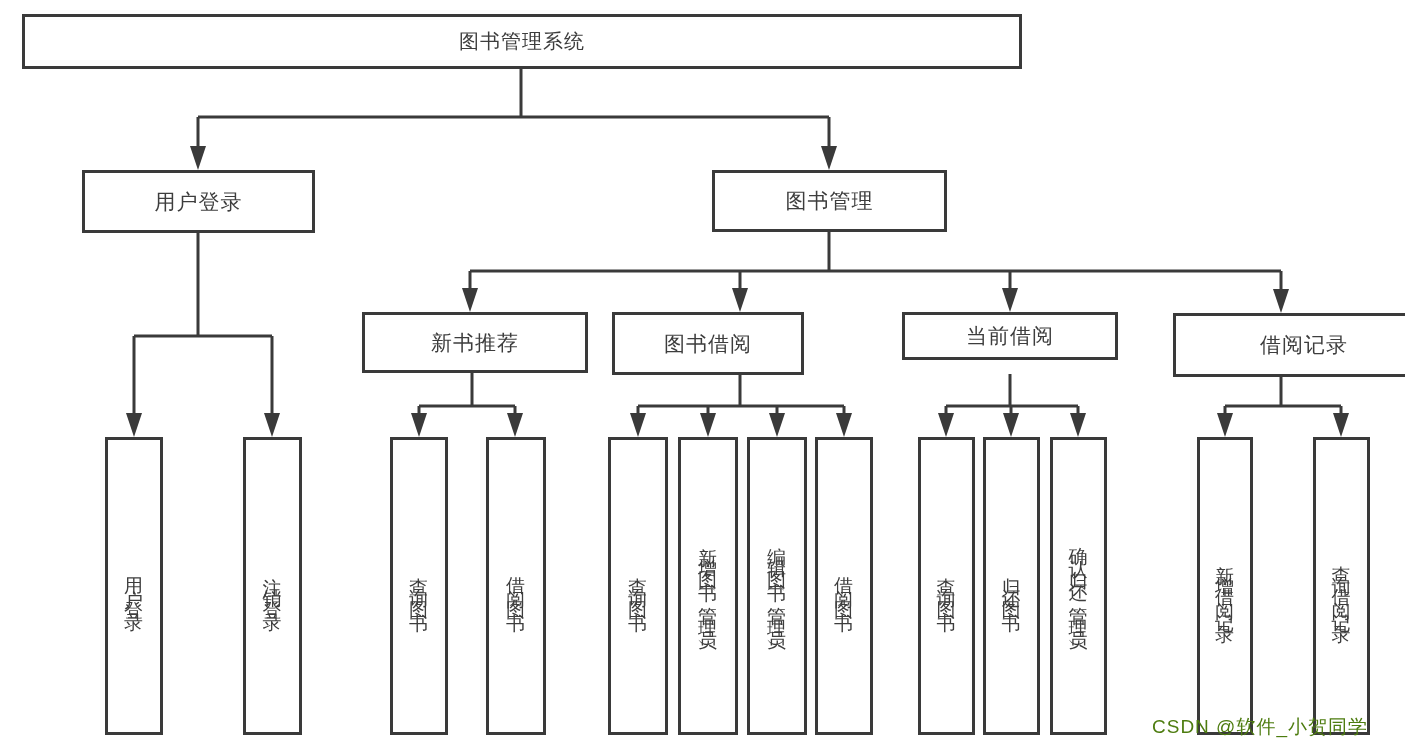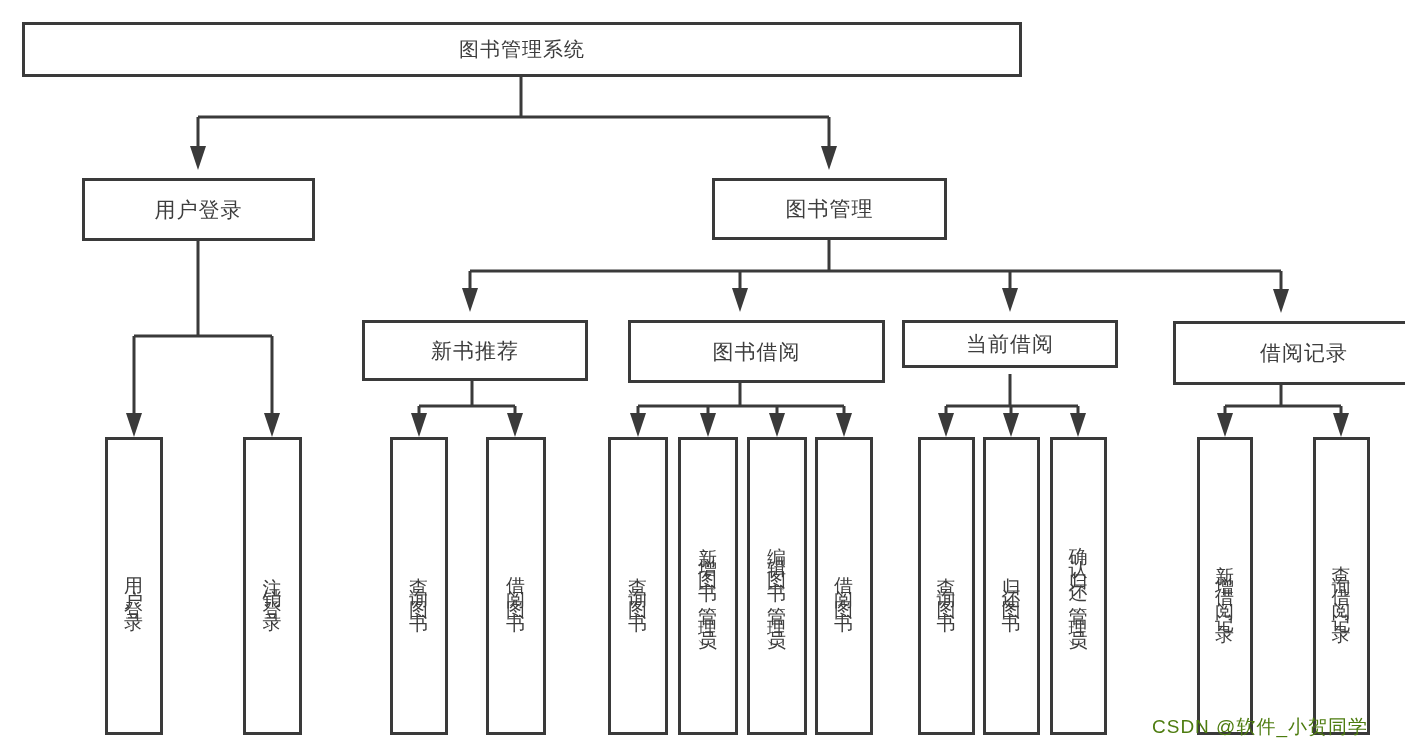--- a/index.html
+++ b/index.html
@@ -16,21 +16,21 @@
   .node{
     position:absolute;
     box-sizing:border-box;
     border:3px solid #3a3a3a;
     background:#ffffff;
     display:flex;
     align-items:center;
     justify-content:center;
     color:#3d3d3d;
   }
-  .h-node{font-size:21px;letter-spacing:1px;margin-top:8px;}
+  .h-node{font-size:21px;letter-spacing:1px;}
   .root-node{font-size:20px;}
   .v-node{
     writing-mode:vertical-rl;
     font-size:19px;
     letter-spacing:12px;
     line-height:1;
     text-align:center;
   }
   .watermark{
     position:absolute;
@@ -97,21 +97,21 @@
   <div class="node h-node" style="left:82px;top:170px;width:233px;height:63px">
     <span>用户登录</span>
   </div>
   <div class="node h-node" style="left:362px;top:312px;width:226px;height:61px">
     <span>新书推荐</span>
   </div>
 
   <div class="node h-node" style="left:712px;top:170px;width:235px;height:62px">
     <span>图书管理</span>
   </div>
-  <div class="node h-node" style="left:628px;top:312px;width:257px;height:63px">
+  <div class="node h-node" style="left:612px;top:312px;width:192px;height:63px">
     <span>图书借阅</span>
   </div>
   <div class="node h-node" style="left:902px;top:312px;width:216px;height:48px">
     <span>当前借阅</span>
   </div>
   <div class="node h-node" style="left:1173px;top:313px;width:262px;height:64px">
     <span>借阅记录</span>
   </div>
 
   <div class="node v-node" style="left:105px;top:437px;width:58px;height:298px">

